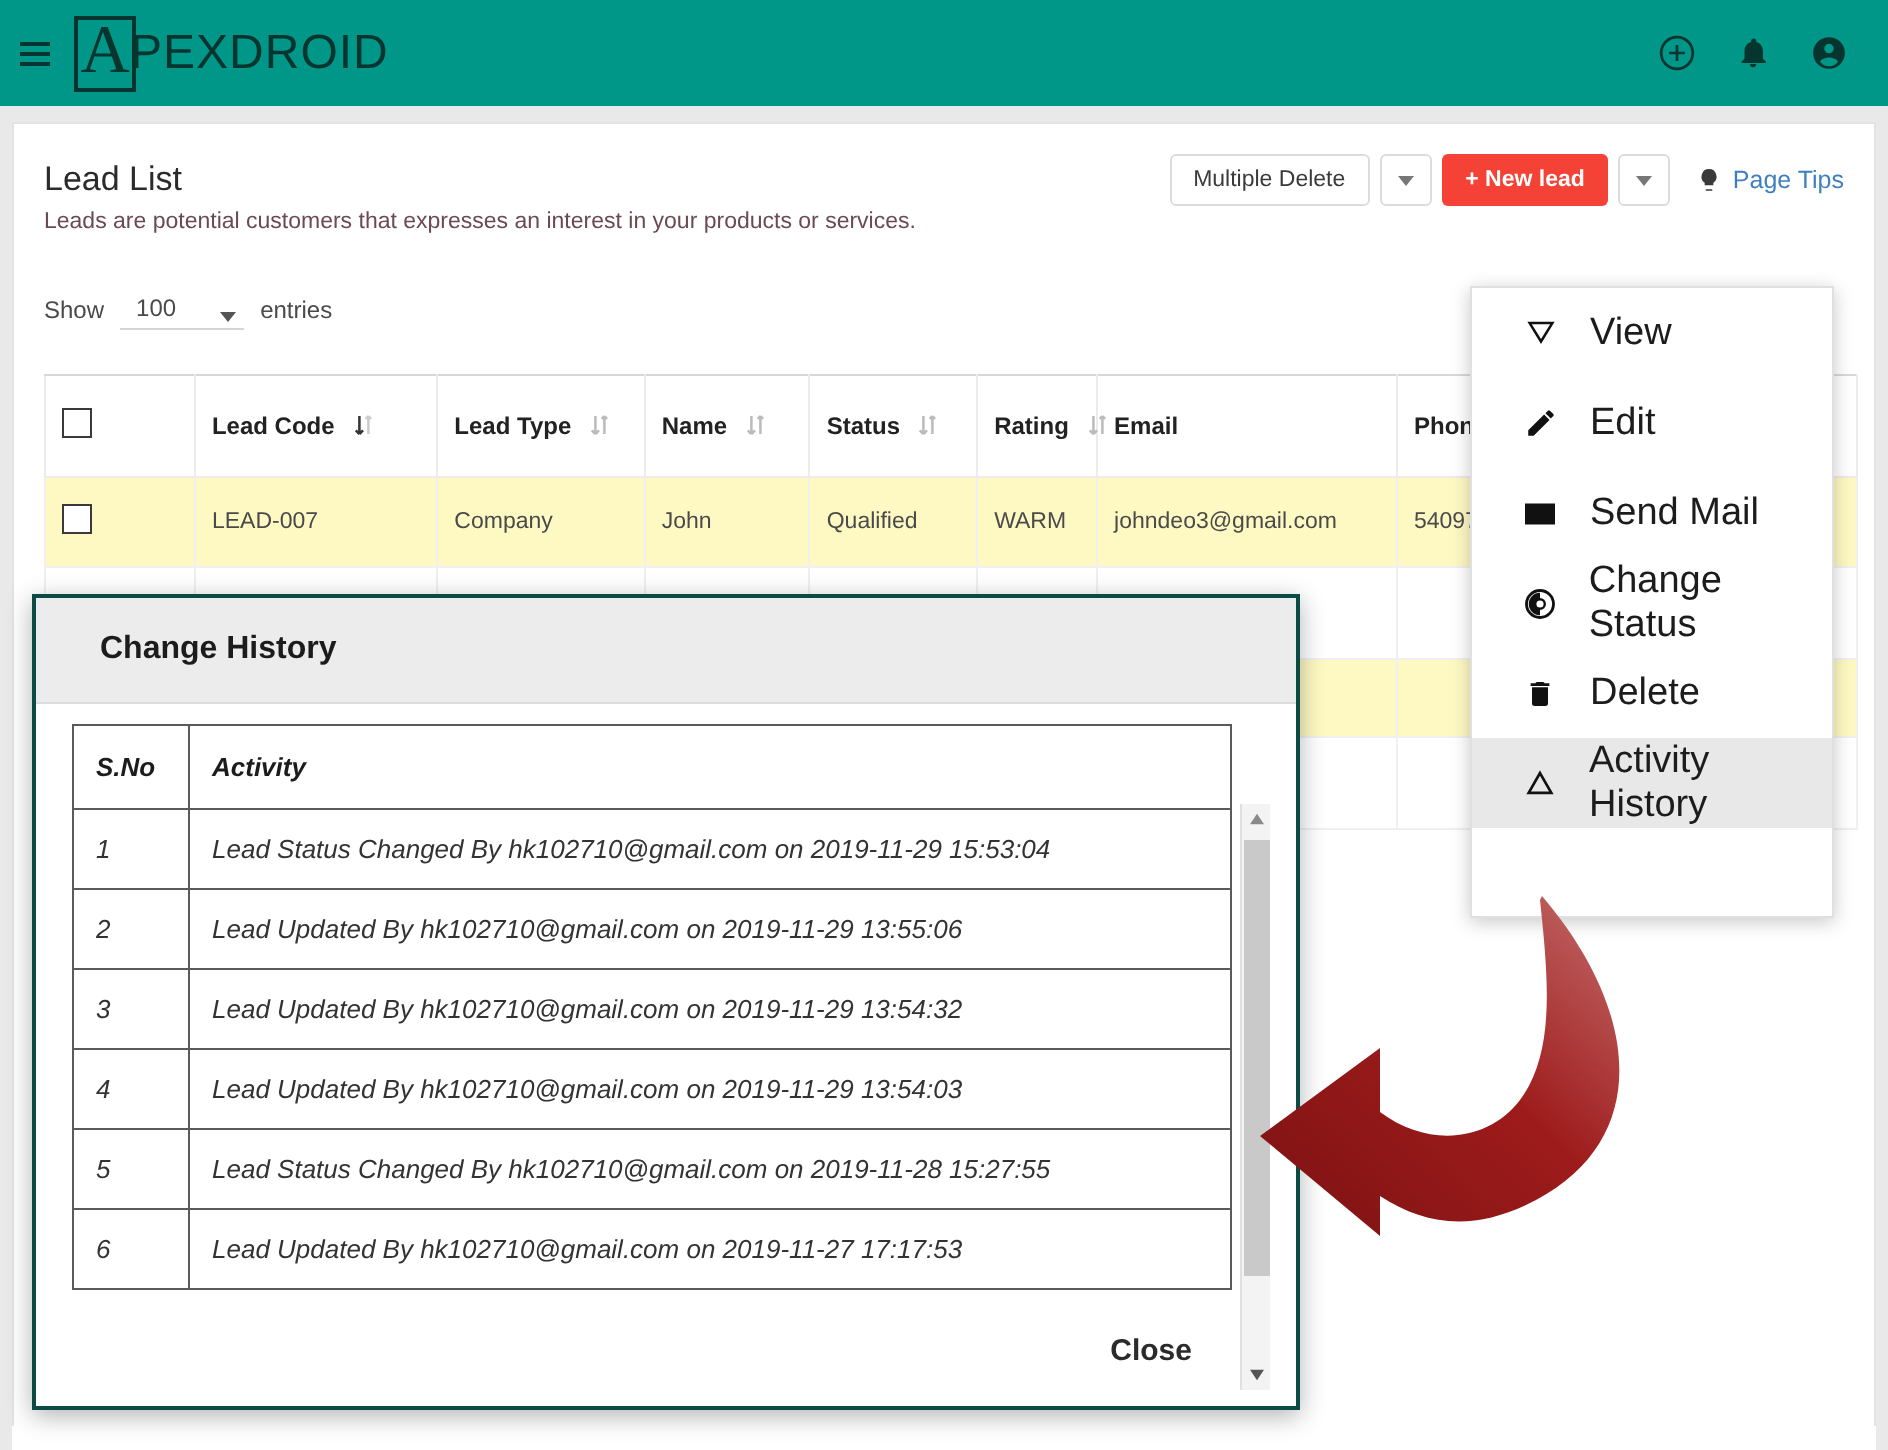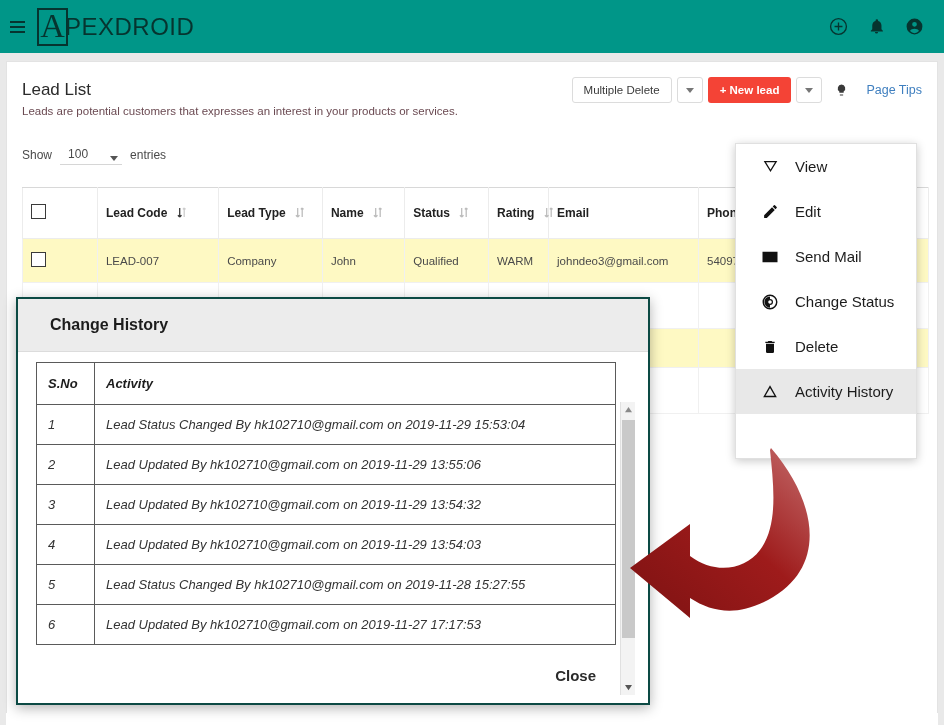--- a/index.html
+++ b/index.html
@@ -50,21 +50,21 @@
     border-radius: 3px; cursor: pointer; font-family: "Liberation Sans", sans-serif; margin-left: 40px;
   }
   .btn-caret { width: 26px; justify-content: center; margin-left: 5px; }
   .btn-red {
     background: #f44336; border-color: #f44336; color: #fff; font-weight: bold;
     margin-left: 5px; font-size: 11.5px; height: 26px; padding: 0 12px;
     display: flex; align-items: center; border-radius: 3px; cursor: pointer;
   }
   .caret { width: 0; height: 0; border-left: 4px solid transparent;
     border-right: 4px solid transparent; border-top: 5px solid #777; }
-  .page-tips { display: flex; align-items: center; gap: 18px; margin-left: 13px;
+  .page-tips { display: flex; align-items: center; gap: 5px; margin-left: 13px;
     color: #3f7fbf; font-size: 12.5px; cursor: pointer; }
 
   
   .show-row { display: flex; align-items: center; gap: 8px; margin: 28px 0 0 15px;
     font-size: 12px; color: #4a4a4a; }
   .entries-select {
     display: flex; align-items: flex-end; gap: 22px; border-bottom: 1px solid #d6d6d6;
     padding: 2px 4px 3px 8px; cursor: pointer;
   }
   .entries-select .caret { border-top-color: #555; }
@@ -92,21 +92,21 @@
   .dots i { width: 2px; height: 2px; background: #555; display: block; }
 
   
   .ctx {
     position: absolute; left: 735px; top: 143px; width: 182px; height: 316px;
     background: #fff; border: 1px solid #e0e0e0;
     box-shadow: 0 2px 9px rgba(0,0,0,.22); z-index: 40;
   }
   .ctx-item {
     display: flex; align-items: center; gap: 15px; height: 45px; padding-left: 24px;
-    font-size: 15px; color: #1c1c1c; cursor: pointer;
+    font-size: 19px; color: #1c1c1c; cursor: pointer;
   }
   .ctx-item.hover { background: #e8e8e8; }
   .ctx-ico { width: 20px; display: flex; align-items: center; justify-content: center;
     color: #111; }
 
   
   .modal {
     position: absolute; left: 16px; top: 297px; width: 634px; height: 408px;
     background: #fff; border: 2px solid #0c4a44;
     box-shadow: 0 3px 12px rgba(0,0,0,.3); z-index: 60;

